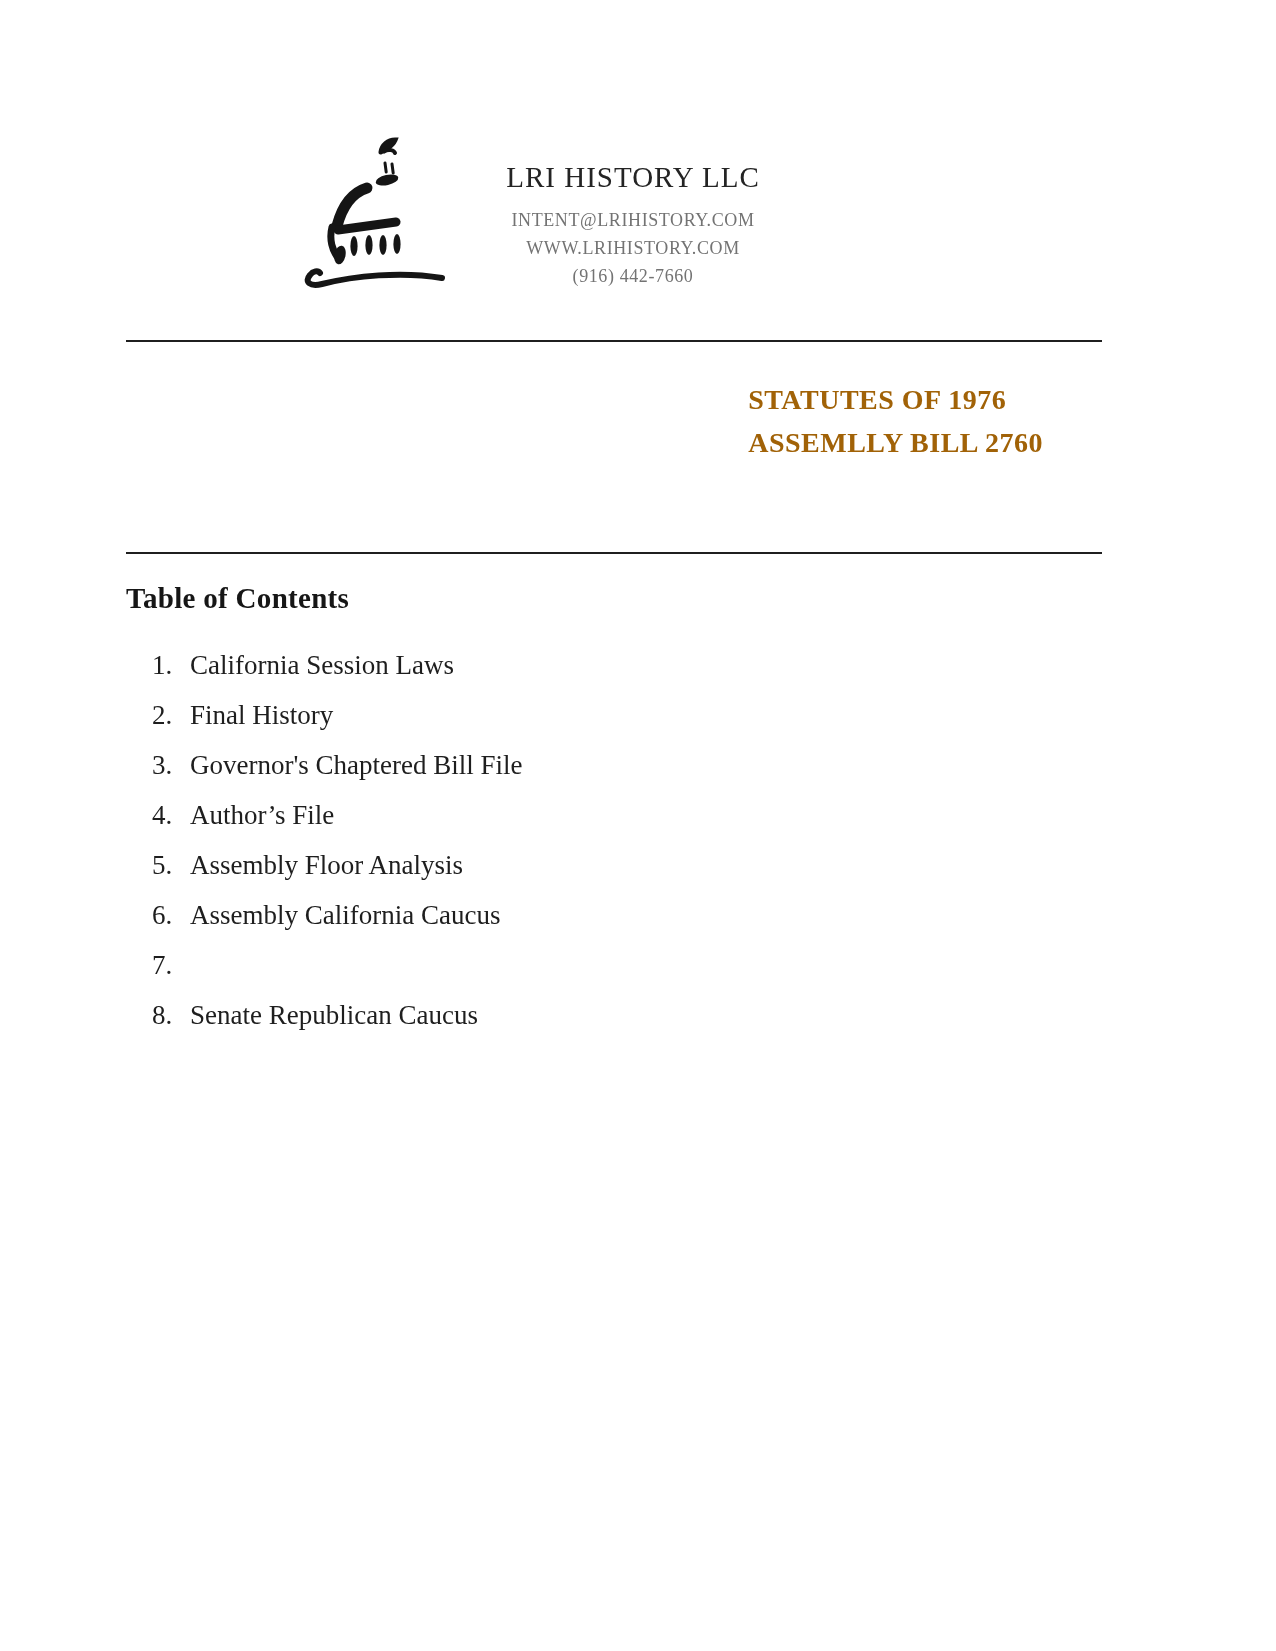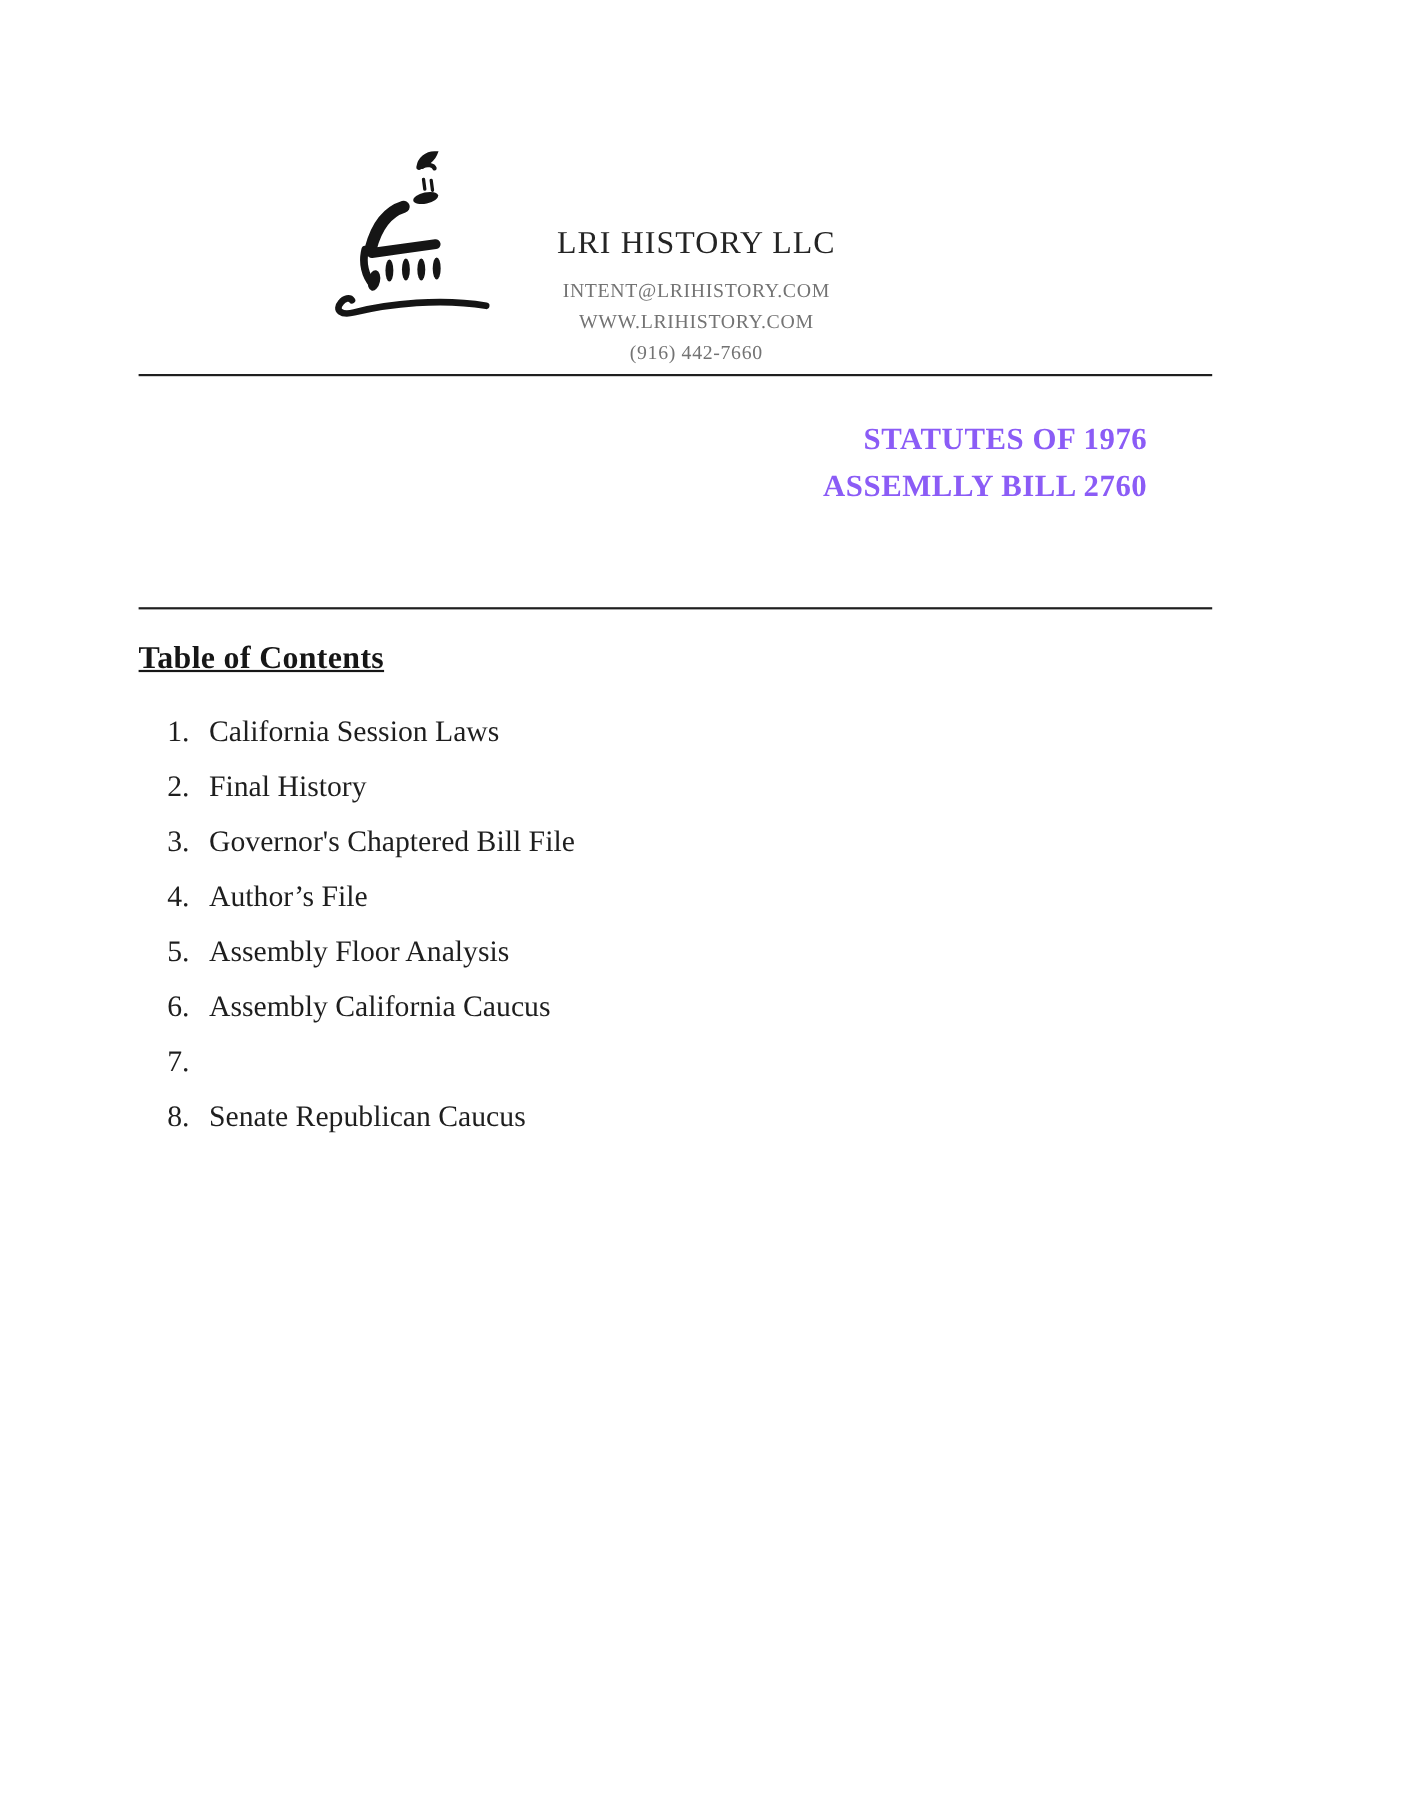--- a/index.html
+++ b/index.html
@@ -34,21 +34,20 @@
     width: 400px;
     text-align: center;
   }
   .company-name {
     font-size: 29px;
     line-height: 34px;
     letter-spacing: 1px;
     color: #242424;
     margin-bottom: 12px;
     white-space: nowrap;
-    margin-top: 44px;
   }
   .contact-line {
     font-size: 18px;
     line-height: 28px;
     letter-spacing: 0.6px;
     color: #737373;
     white-space: nowrap;
   }
 
   
@@ -60,41 +59,40 @@
     background: #1f1f1f;
   }
   .rule-top { top: 340px; }
   .rule-bottom { top: 552px; }
 
   
   .statutes {
     position: absolute;
     top: 378px;
     right: 233px;
-    text-align: right;
+    text-align: left;
     font-weight: bold;
     font-size: 28px;
     line-height: 43px;
     letter-spacing: 0.5px;
-    color: #8b5cf6;
+    color: #a16207;
   }
   .statutes .title-line { white-space: pre-wrap; }
 
   
   .toc-heading {
     position: absolute;
     left: 126px;
     top: 582px;
     margin: 0;
     font-size: 29px;
     font-weight: bold;
     letter-spacing: 0.3px;
     color: #161616;
     white-space: nowrap;
-    text-decoration: underline;
   }
   .toc-list {
     position: absolute;
     left: 152px;
     top: 649px;
     margin: 0;
     padding: 0;
     list-style: none;
   }
   .toc-item {

